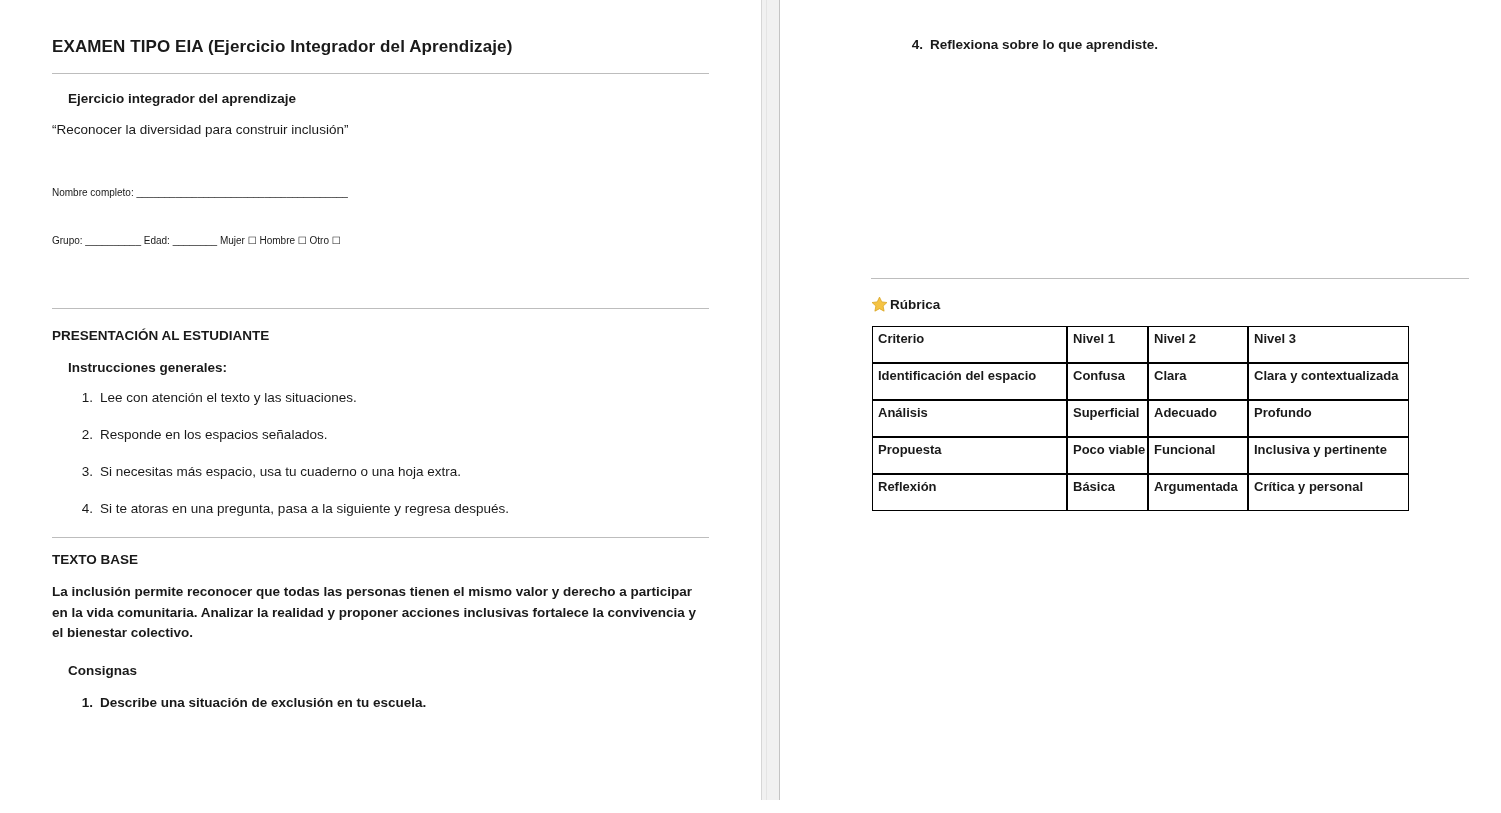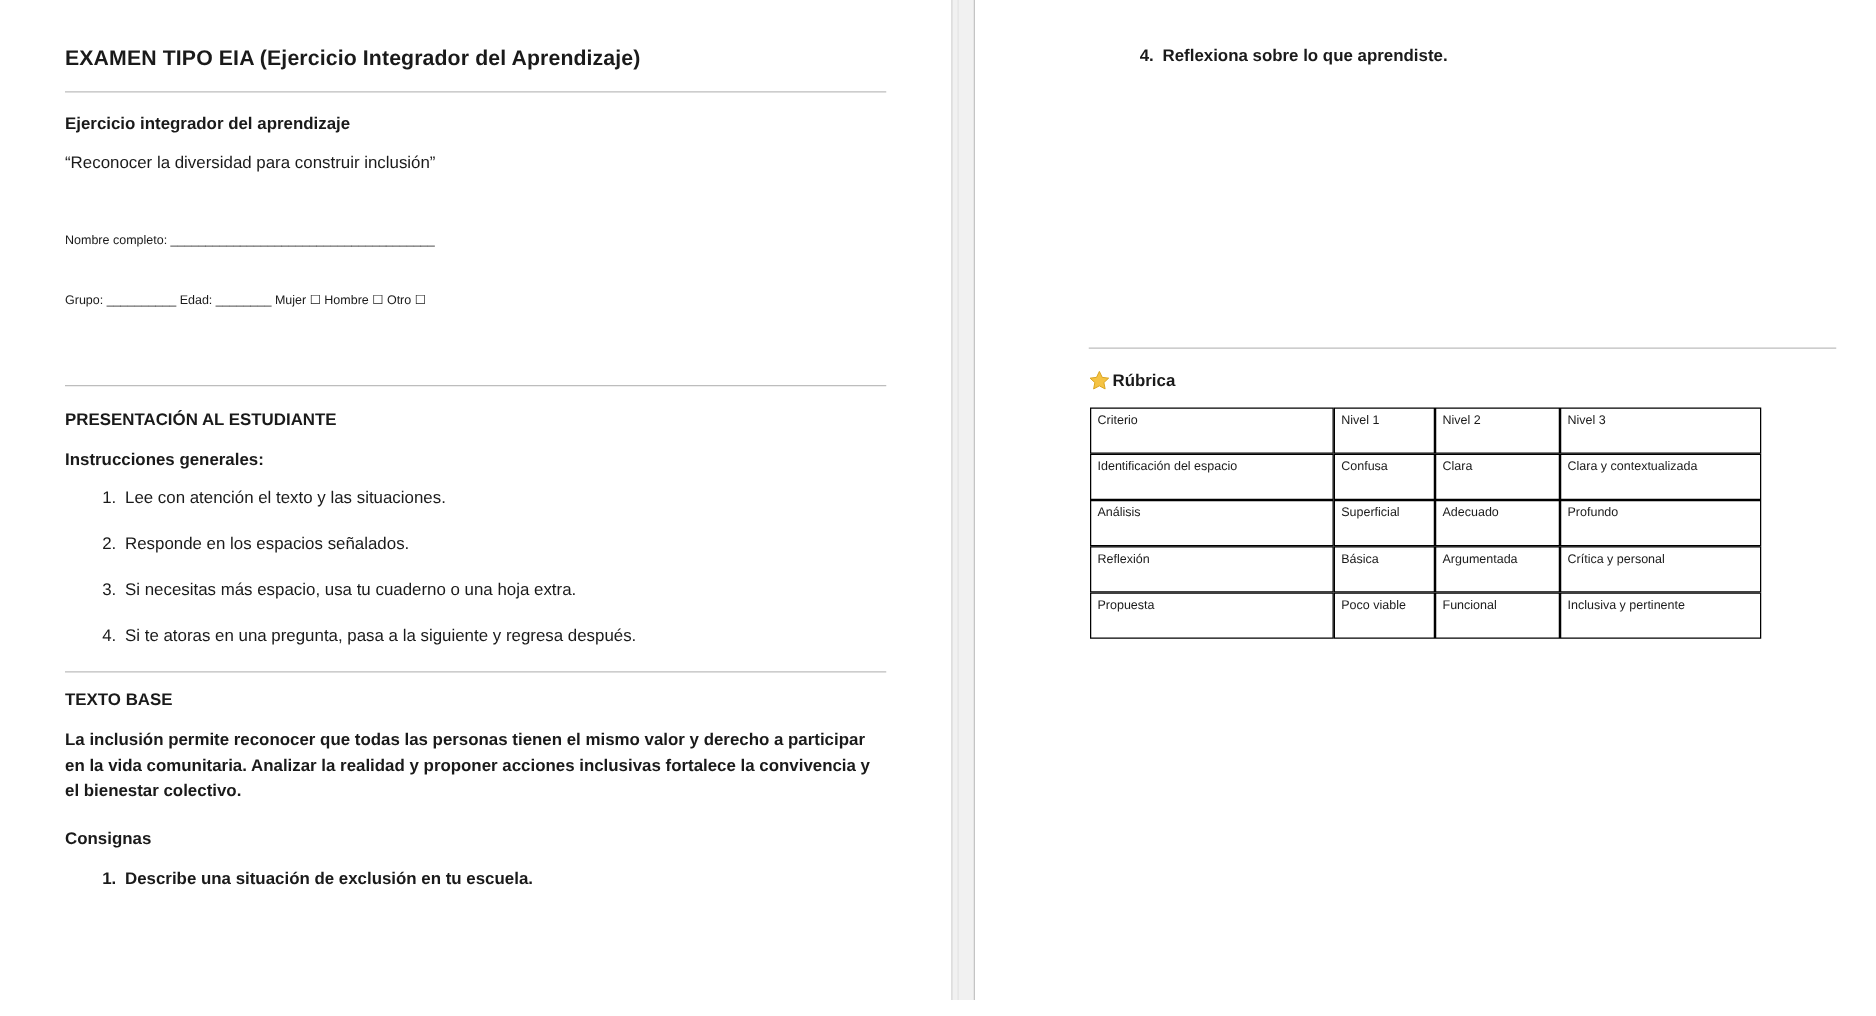--- a/index.html
+++ b/index.html
@@ -66,21 +66,21 @@
   }
   h2.sec-title {
     font-size: 13.5px;
     font-weight: bold;
     margin: 0 0 14px 0;
     line-height: 1.35;
   }
   h3.sub-title {
     font-size: 13.5px;
     font-weight: bold;
-    margin: 0 0 12px 0;
+    margin: 0 0 12px 16px;
     line-height: 1.35;
   }
   p.body {
     font-size: 13.5px;
     font-weight: normal;
     margin: 0 0 12px 0;
     line-height: 1.5;
   }
   p.body-bold {
     font-size: 13.5px;
@@ -143,22 +143,22 @@
     font-weight: bold;
     margin: 0 0 13px 0;
   }
   .star-icon { display: block; width: 17px; height: 17px; flex: 0 0 auto; }
 
   table.rubric {
     border-collapse: separate;
     border-spacing: 0;
     table-layout: fixed;
     width: 537px;
-    font-size: 10px;
-    font-weight: normal;
+    font-size: 13px;
+    font-weight: bold;
     background: #ffffff;
   }
   table.rubric td {
     border: 1.6px solid #000000;
     padding: 4px 4px 4px 5px;
     vertical-align: top;
     line-height: 1.25;
     height: 27px;
     overflow: hidden;
     white-space: nowrap;
@@ -253,27 +253,27 @@
         <td>Clara</td>
         <td>Clara y contextualizada</td>
       </tr>
       <tr>
         <td>Análisis</td>
         <td>Superficial</td>
         <td>Adecuado</td>
         <td>Profundo</td>
       </tr>
       <tr>
+        <td>Propuesta</td>
+        <td>Poco viable</td>
+        <td>Funcional</td>
+        <td>Inclusiva y pertinente</td>
+      </tr>
+      <tr>
         <td>Reflexión</td>
         <td>Básica</td>
         <td>Argumentada</td>
         <td>Crítica y personal</td>
       </tr>
-      <tr>
-        <td>Propuesta</td>
-        <td>Poco viable</td>
-        <td>Funcional</td>
-        <td>Inclusiva y pertinente</td>
-      </tr>
     </tbody>
   </table>
 
 </div>
 
 </body></html>

